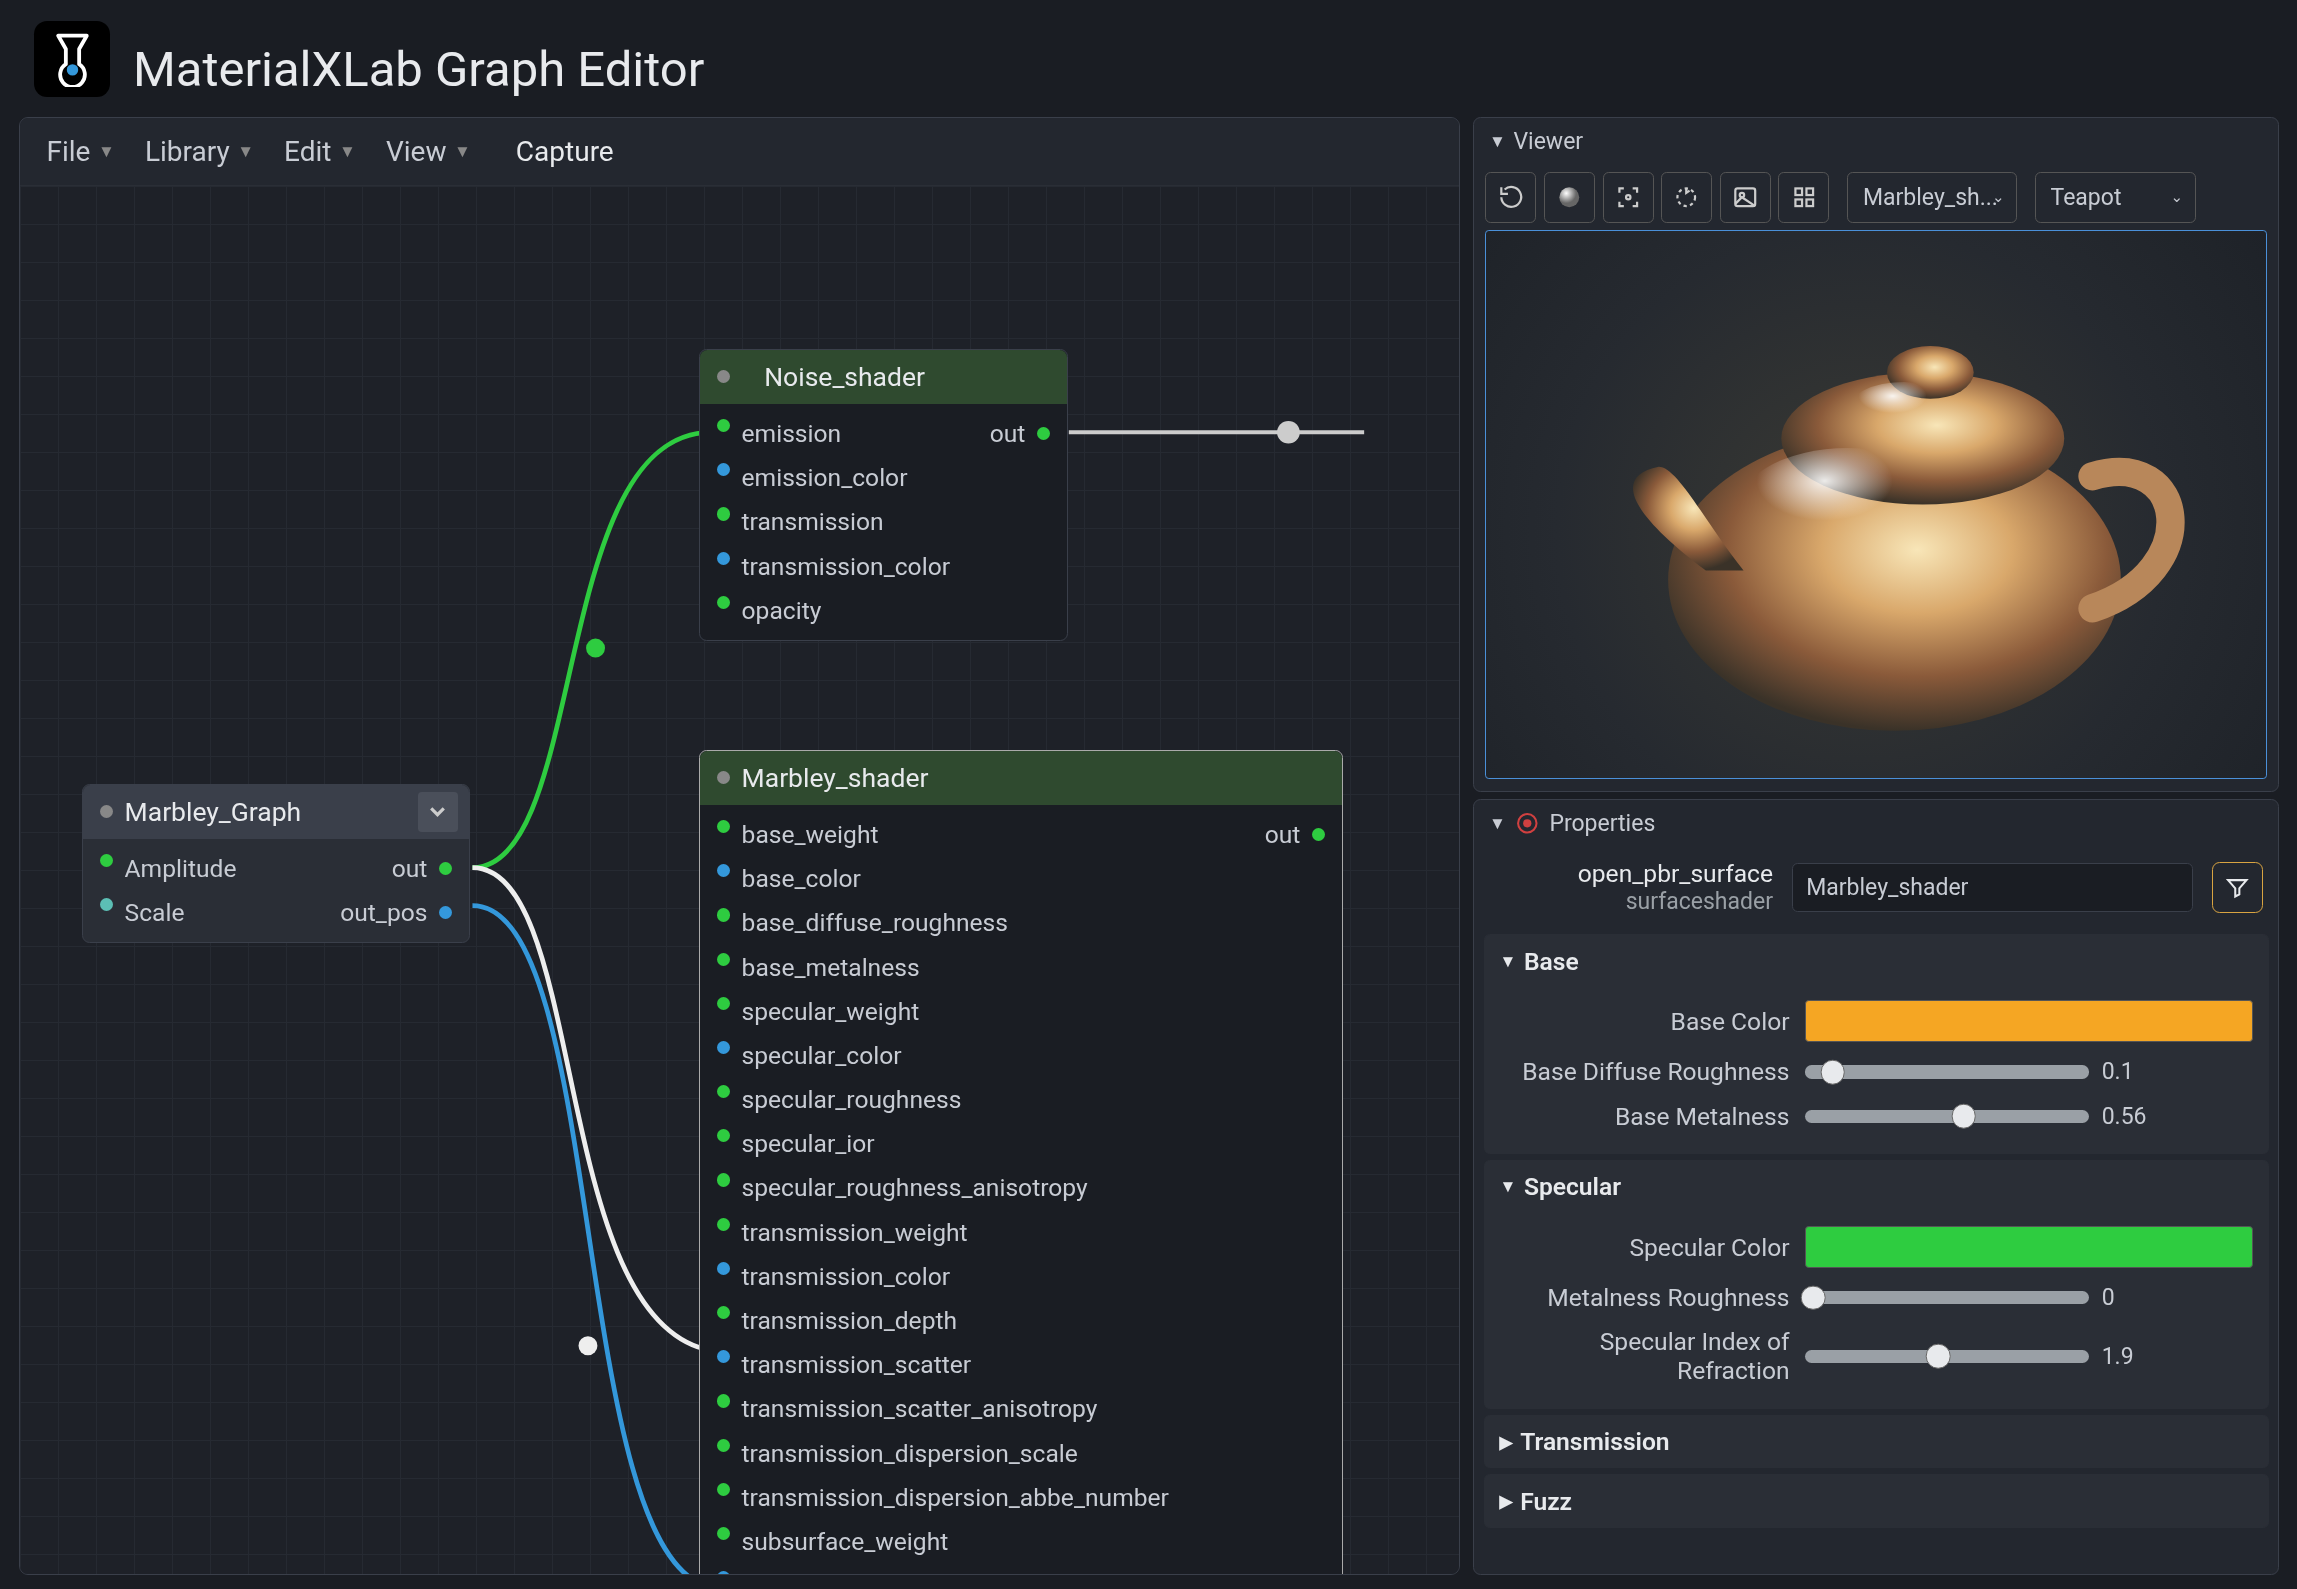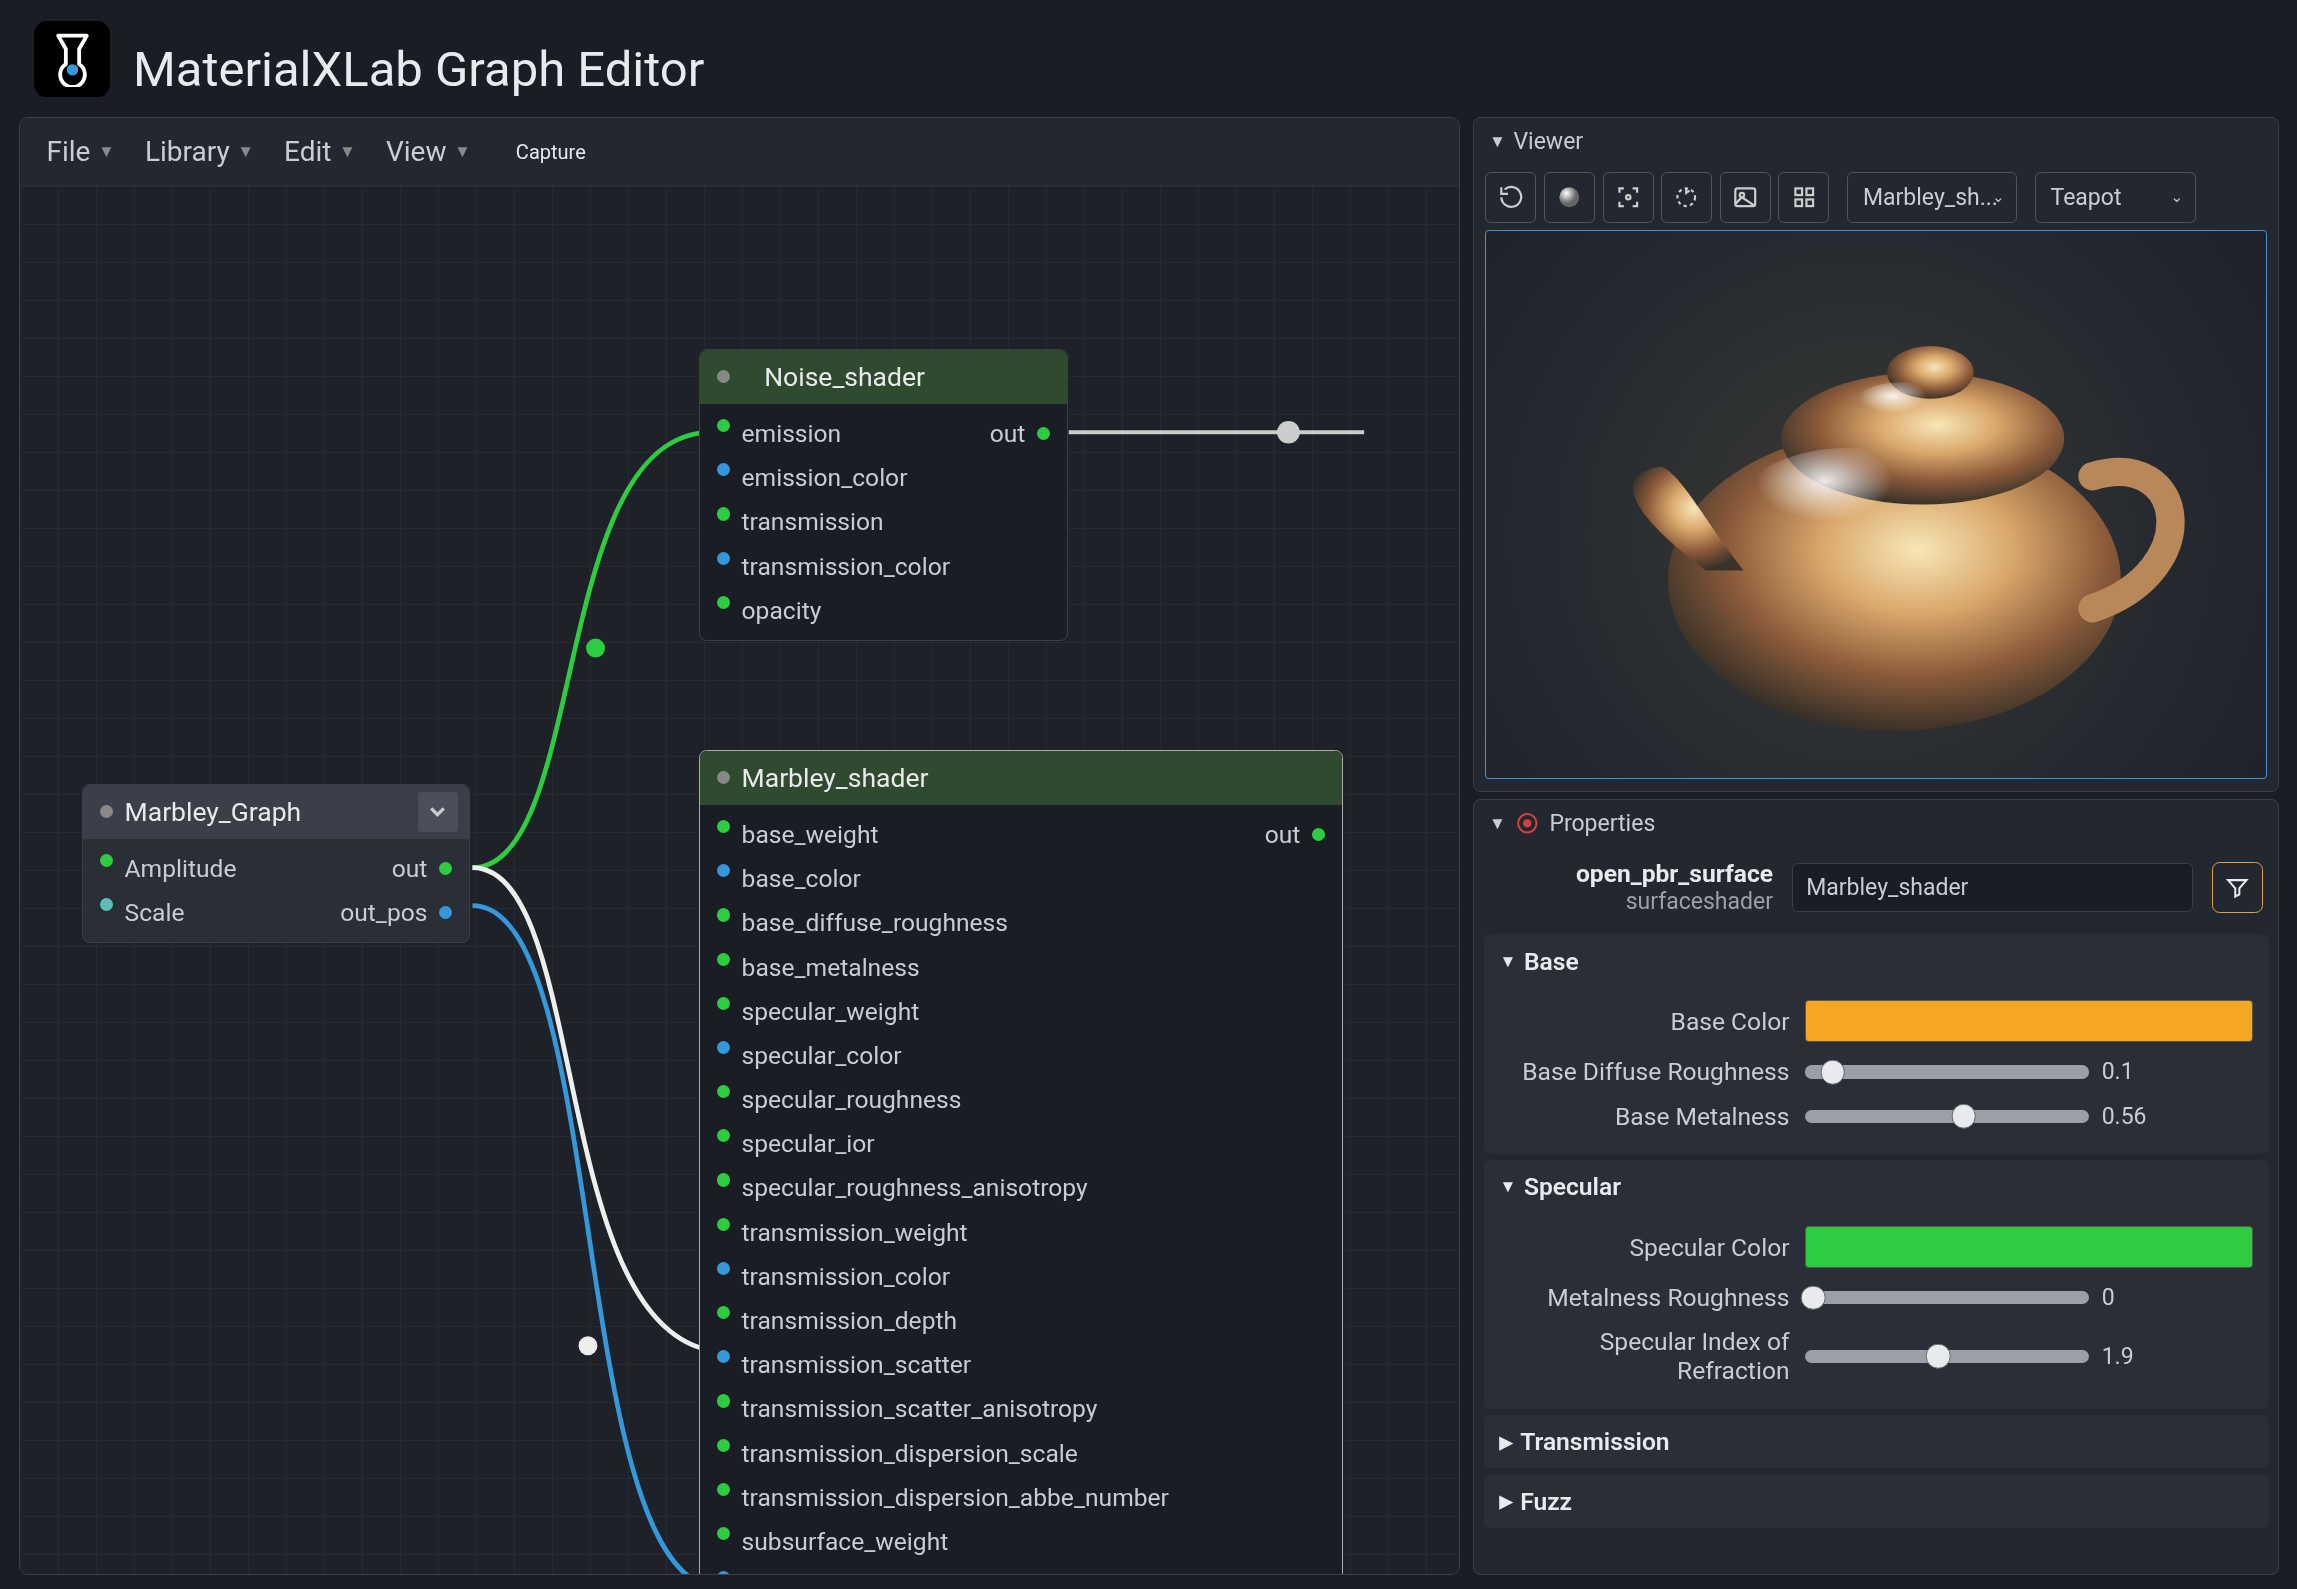--- a/index.html
+++ b/index.html
@@ -12,21 +12,21 @@
 
 
 .main-wrap { display: flex; gap: 13.2px; padding: 0 19px; height: calc(100% - 132px); }
 .left-panel { flex: 1; display: flex; flex-direction: column; border: 0.9px solid #3a3f4a; border-radius: 9px; overflow: hidden; background: #23272f; }
 .right-panel { width: 806px; display: flex; flex-direction: column; gap: 7.6px; }
 
 
 .menu-bar { display: flex; align-items: center; gap: 30px; padding: 17px 26.5px; background: #23272f; border-bottom: 0.9px solid #2a2e36; }
 .menu-item { font-size: 28px; color: #c8ccd4; cursor: pointer; display: flex; align-items: center; gap: 7.6px; }
 .menu-item .caret { font-size: 17px; color: #888; }
-.capture-btn { font-size: 20px; color: #e8eaed; margin-left: 15px; cursor: pointer; }
+.capture-btn { font-size: 28px; color: #e8eaed; margin-left: 15px; cursor: pointer; }
 
 
 .graph-canvas { flex: 1; position: relative; background: #1e2128;
   background-image: linear-gradient(#262a32 0.9px, transparent 0.9px), linear-gradient(90deg, #262a32 0.9px, transparent 0.9px);
   background-size: 38px 38px; overflow: hidden; }
 
 
 .node { position: absolute; background: #1a1d23; border: 0.9px solid #3a3f4a; border-radius: 7.6px; min-width: 369px; }
 .node-header { padding: 11.4px 17px; border-radius: 7.6px 7.6px 0 0; display: flex; align-items: center; gap: 11.4px; font-size: 26.5px; color: #e8eaed; }
 .node-header .dot { width: 13.2px; height: 13.2px; border-radius: 50%; background: #888; }
@@ -66,21 +66,21 @@
 
 .viewport { margin: 0 11.4px 11.4px; border: 1.9px solid #4a90d9; border-radius: 3.8px; height: 549px; background: radial-gradient(circle at 48% 55%, #3a3a34 0%, #262a30 60%, #1e2228 100%); position: relative; overflow: hidden; }
 
 
 .props { flex: 1; overflow-y: auto; }
 .props-header { display: flex; align-items: center; gap: 9.5px; padding: 9.5px 15px; font-size: 23px; }
 .props-header svg { width: 24.6px; height: 24.6px; }
 
 .prop-meta { display: flex; align-items: center; gap: 19px; padding: 13.2px 15px; }
 .prop-meta-labels { text-align: right; flex: 0 0 284px; }
-.prop-meta-labels div:first-child { font-size: 24.6px; font-weight: 700; color: #e8eaed; }
+.prop-meta-labels div:first-child { font-size: 24.6px; font-weight: 400; color: #e8eaed; }
 .prop-meta-labels div:last-child { font-size: 23px; color: #9aa0a6; }
 .prop-name-input { flex: 1; height: 49px; background: #1a1d23; border: 0.9px solid #3a3f4a; border-radius: 5.7px; padding: 0 13.2px; color: #c8ccd4; font-size: 23px; }
 .filter-btn { width: 51px; height: 51px; border: 1.9px solid #d9a441; border-radius: 7.6px; display: flex; align-items: center; justify-content: center; color: #e8eaed; cursor: pointer; }
 
 .prop-section { margin: 5.7px 9.5px; border: 0.9px solid #2a2e36; border-radius: 5.7px; background: #2a2e36; }
 .prop-section-header { padding: 11.4px 15px; font-size: 24.6px; font-weight: 600; color: #e8eaed; display: flex; align-items: center; gap: 7.6px; cursor: pointer; }
 .prop-section-body { padding: 5.7px 15px 15px; }
 
 .prop-row { display: flex; align-items: center; gap: 15px; padding: 7.6px 0; }
 .prop-label { flex: 0 0 290px; text-align: right; font-size: 24.6px; color: #c8ccd4; }

